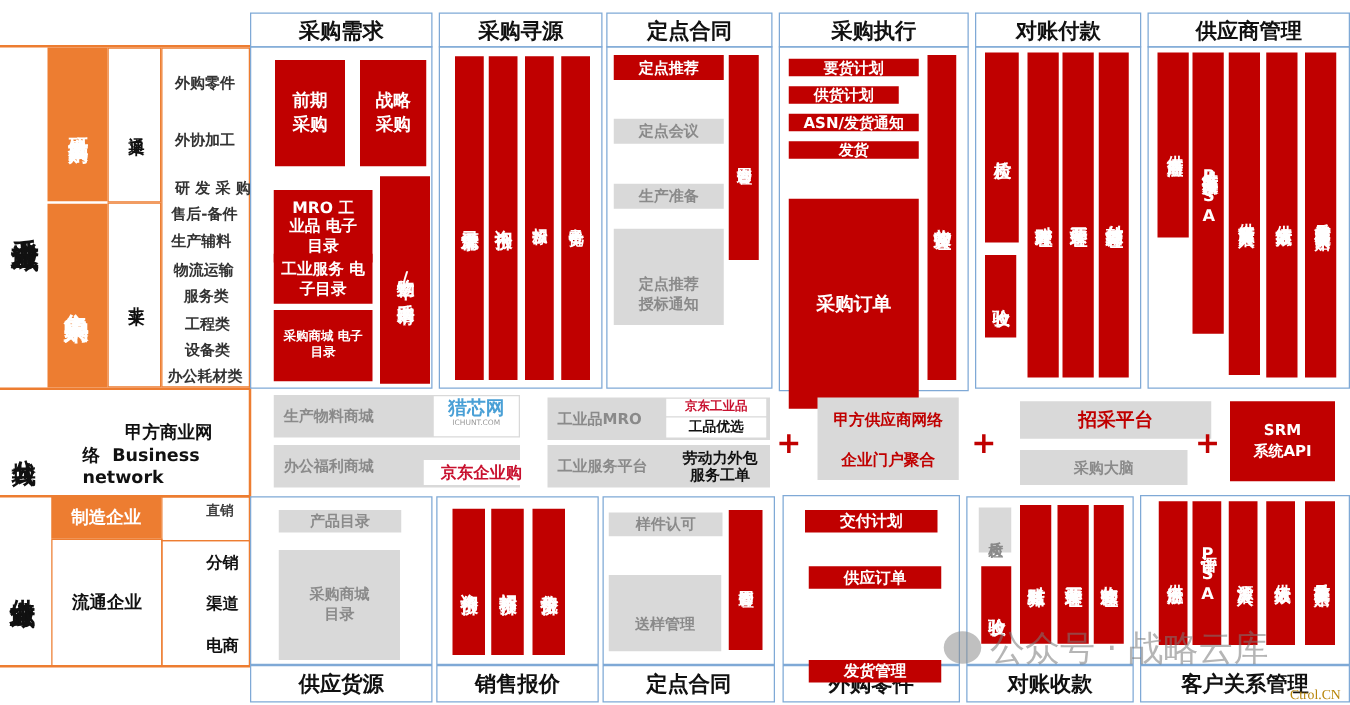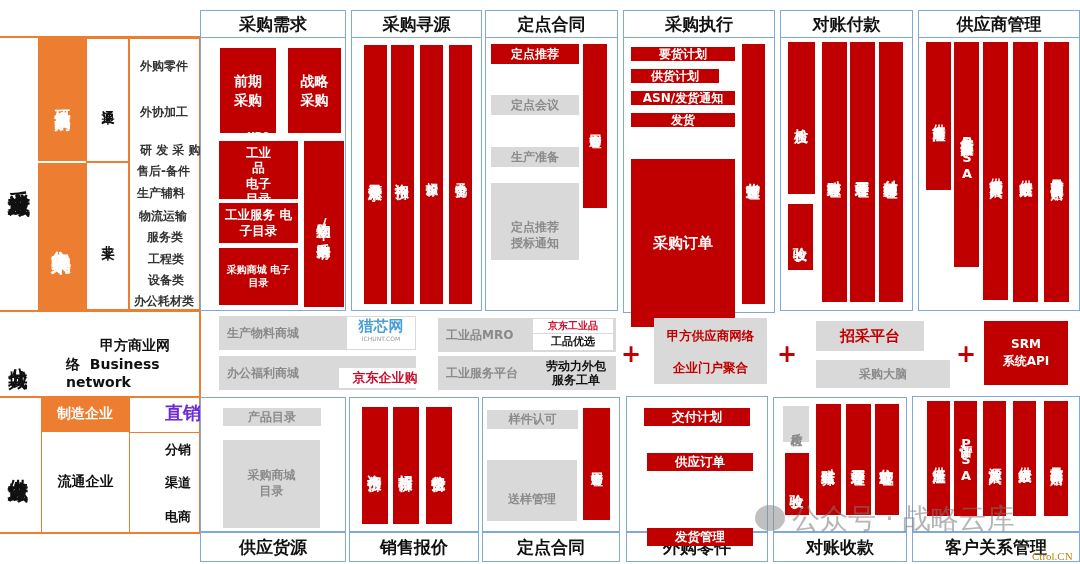--- a/index.html
+++ b/index.html
@@ -52,42 +52,42 @@
 <div class="abs" style="left:100px;top:337px;font-weight:bold;font-size:14px;">甲方商业网</div>
 <div class="abs" style="left:66px;top:356px;font-weight:bold;font-size:14px;white-space:pre;">络  Business</div>
 <div class="abs" style="left:66px;top:374px;font-weight:bold;font-size:14px;">network</div>
 
 <div class="abs center vtext" style="left:2px;top:398px;width:34px;height:135px;font-size:20px;font-weight:bold;">供方企业域</div>
 <div class="abs orange center" style="left:41px;top:397px;width:88px;height:34px;font-size:14px;">制造企业</div>
 <div class="obox" style="left:41px;top:431px;width:89px;height:102px;"></div>
 <div class="abs center" style="left:41px;top:431px;width:89px;height:102px;font-size:14px;font-weight:bold;">流通企业</div>
 <div class="obox" style="left:129px;top:397px;width:71px;height:36px;"></div>
 <div class="obox" style="left:129px;top:432px;width:71px;height:101px;"></div>
-<div class="lbl" style="left:165px;top:401px;font-size:18px;color:#6d28d9;">直销</div>
+<div class="lbl" style="left:165px;top:401px;font-size:11px;color:#404040;">直销</div>
 <div class="lbl" style="left:165px;top:441px;font-size:13px;color:#111;">分销</div>
 <div class="lbl" style="left:165px;top:474px;font-size:13px;color:#111;">渠道</div>
 <div class="lbl" style="left:165px;top:508px;font-size:13px;color:#111;">电商</div>
 <div class="abs" style="left:0;top:532px;width:200px;height:1.5px;background:#ed7d31;"></div>
 
 <div class="hdr" style="left:200px;top:10px;width:146px;height:28px;">采购需求</div>
 <div class="colbox" style="left:200px;top:37px;width:146px;height:274px;"></div>
 <div class="hdr" style="left:351px;top:10px;width:131px;height:28px;">采购寻源</div>
 <div class="colbox" style="left:351px;top:37px;width:131px;height:274px;"></div>
 <div class="hdr" style="left:485px;top:10px;width:133px;height:28px;">定点合同</div>
 <div class="colbox" style="left:485px;top:37px;width:133px;height:274px;"></div>
 <div class="hdr" style="left:623px;top:10px;width:152px;height:28px;">采购执行</div>
 <div class="colbox" style="left:623px;top:37px;width:152px;height:276px;"></div>
 <div class="hdr" style="left:780px;top:10px;width:133px;height:28px;">对账付款</div>
 <div class="colbox" style="left:780px;top:37px;width:133px;height:274px;"></div>
 <div class="hdr" style="left:918px;top:10px;width:162px;height:28px;">供应商管理</div>
 <div class="colbox" style="left:918px;top:37px;width:162px;height:274px;"></div>
 
 <div class="abs red center" style="left:220px;top:48px;width:56px;height:85px;font-size:14px;line-height:1.3;padding:0 8px;">前期采购</div>
 <div class="abs red center" style="left:288px;top:48px;width:53px;height:85px;font-size:14px;line-height:1.3;padding:0 8px;">战略采购</div>
-<div class="abs red center" style="left:219px;top:141px;width:79px;height:58px;font-size:12.5px;line-height:1.25;padding:0 26px;font-family:Liberation Mono, monospace;">MRO 工业品 电子目录</div>
+<div class="abs red center" style="left:219px;top:152px;width:79px;height:58px;font-size:12.5px;line-height:1.25;padding:0 10px;">MRO 工业品 电子目录</div>
 <div class="abs red center" style="left:219px;top:203px;width:79px;height:40px;font-size:12.5px;line-height:1.25;padding:0 6px;">工业服务 电子目录</div>
 <div class="abs red center" style="left:219px;top:248px;width:79px;height:57px;font-size:10px;line-height:1.25;padding:0 6px;">采购商城 电子目录</div>
 <div class="abs red center vtext" style="left:304px;top:141px;width:40px;height:166px;font-size:14px;">购物车/采购申请</div>
 
 <div class="abs red center vtext" style="left:364px;top:45px;width:23px;height:259px;font-size:14px;">寻源需求</div>
 <div class="abs red center vtext" style="left:391px;top:45px;width:23px;height:259px;font-size:14px;">询报价</div>
 <div class="abs red center vtext" style="left:420px;top:45px;width:23px;height:259px;font-size:12px;">招投标</div>
 <div class="abs red center vtext" style="left:449px;top:45px;width:23px;height:259px;font-size:12px;">电子竞价</div>
 
 <div class="abs red center" style="left:491px;top:44px;width:88px;height:20px;font-size:12px;">定点推荐</div>
@@ -139,21 +139,21 @@
 
 <div class="plus" style="left:621px;top:340px;">+</div>
 
 <div class="abs gray" style="left:654px;top:318px;width:113px;height:66px;">
   <div class="abs" style="left:0;top:10px;width:113px;text-align:center;color:#c00000;font-size:12.5px;">甲方供应商网络</div>
   <div class="abs" style="left:0;top:42px;width:113px;text-align:center;color:#c00000;font-size:12.5px;">企业门户聚合</div>
 </div>
 
 <div class="plus" style="left:777px;top:340px;">+</div>
 
-<div class="abs gray center" style="left:816px;top:321px;width:108px;height:30px;color:#c00000;font-size:15px;">招采平台</div>
+<div class="abs gray center" style="left:816px;top:321px;width:153px;height:30px;color:#c00000;font-size:15px;">招采平台</div>
 <div class="abs gray center" style="left:816px;top:360px;width:134px;height:28px;font-size:12px;">采购大脑</div>
 
 <div class="plus" style="left:956px;top:340px;">+</div>
 
 <div class="abs red" style="left:984px;top:321px;width:84px;height:64px;">
   <div class="abs" style="left:0;top:16px;width:84px;text-align:center;font-size:12px;">SRM</div>
   <div class="abs" style="left:0;top:32px;width:84px;text-align:center;font-size:12px;">系统API</div>
 </div>
 
 <div class="colbox" style="left:200px;top:397px;width:146px;height:135px;"></div>

